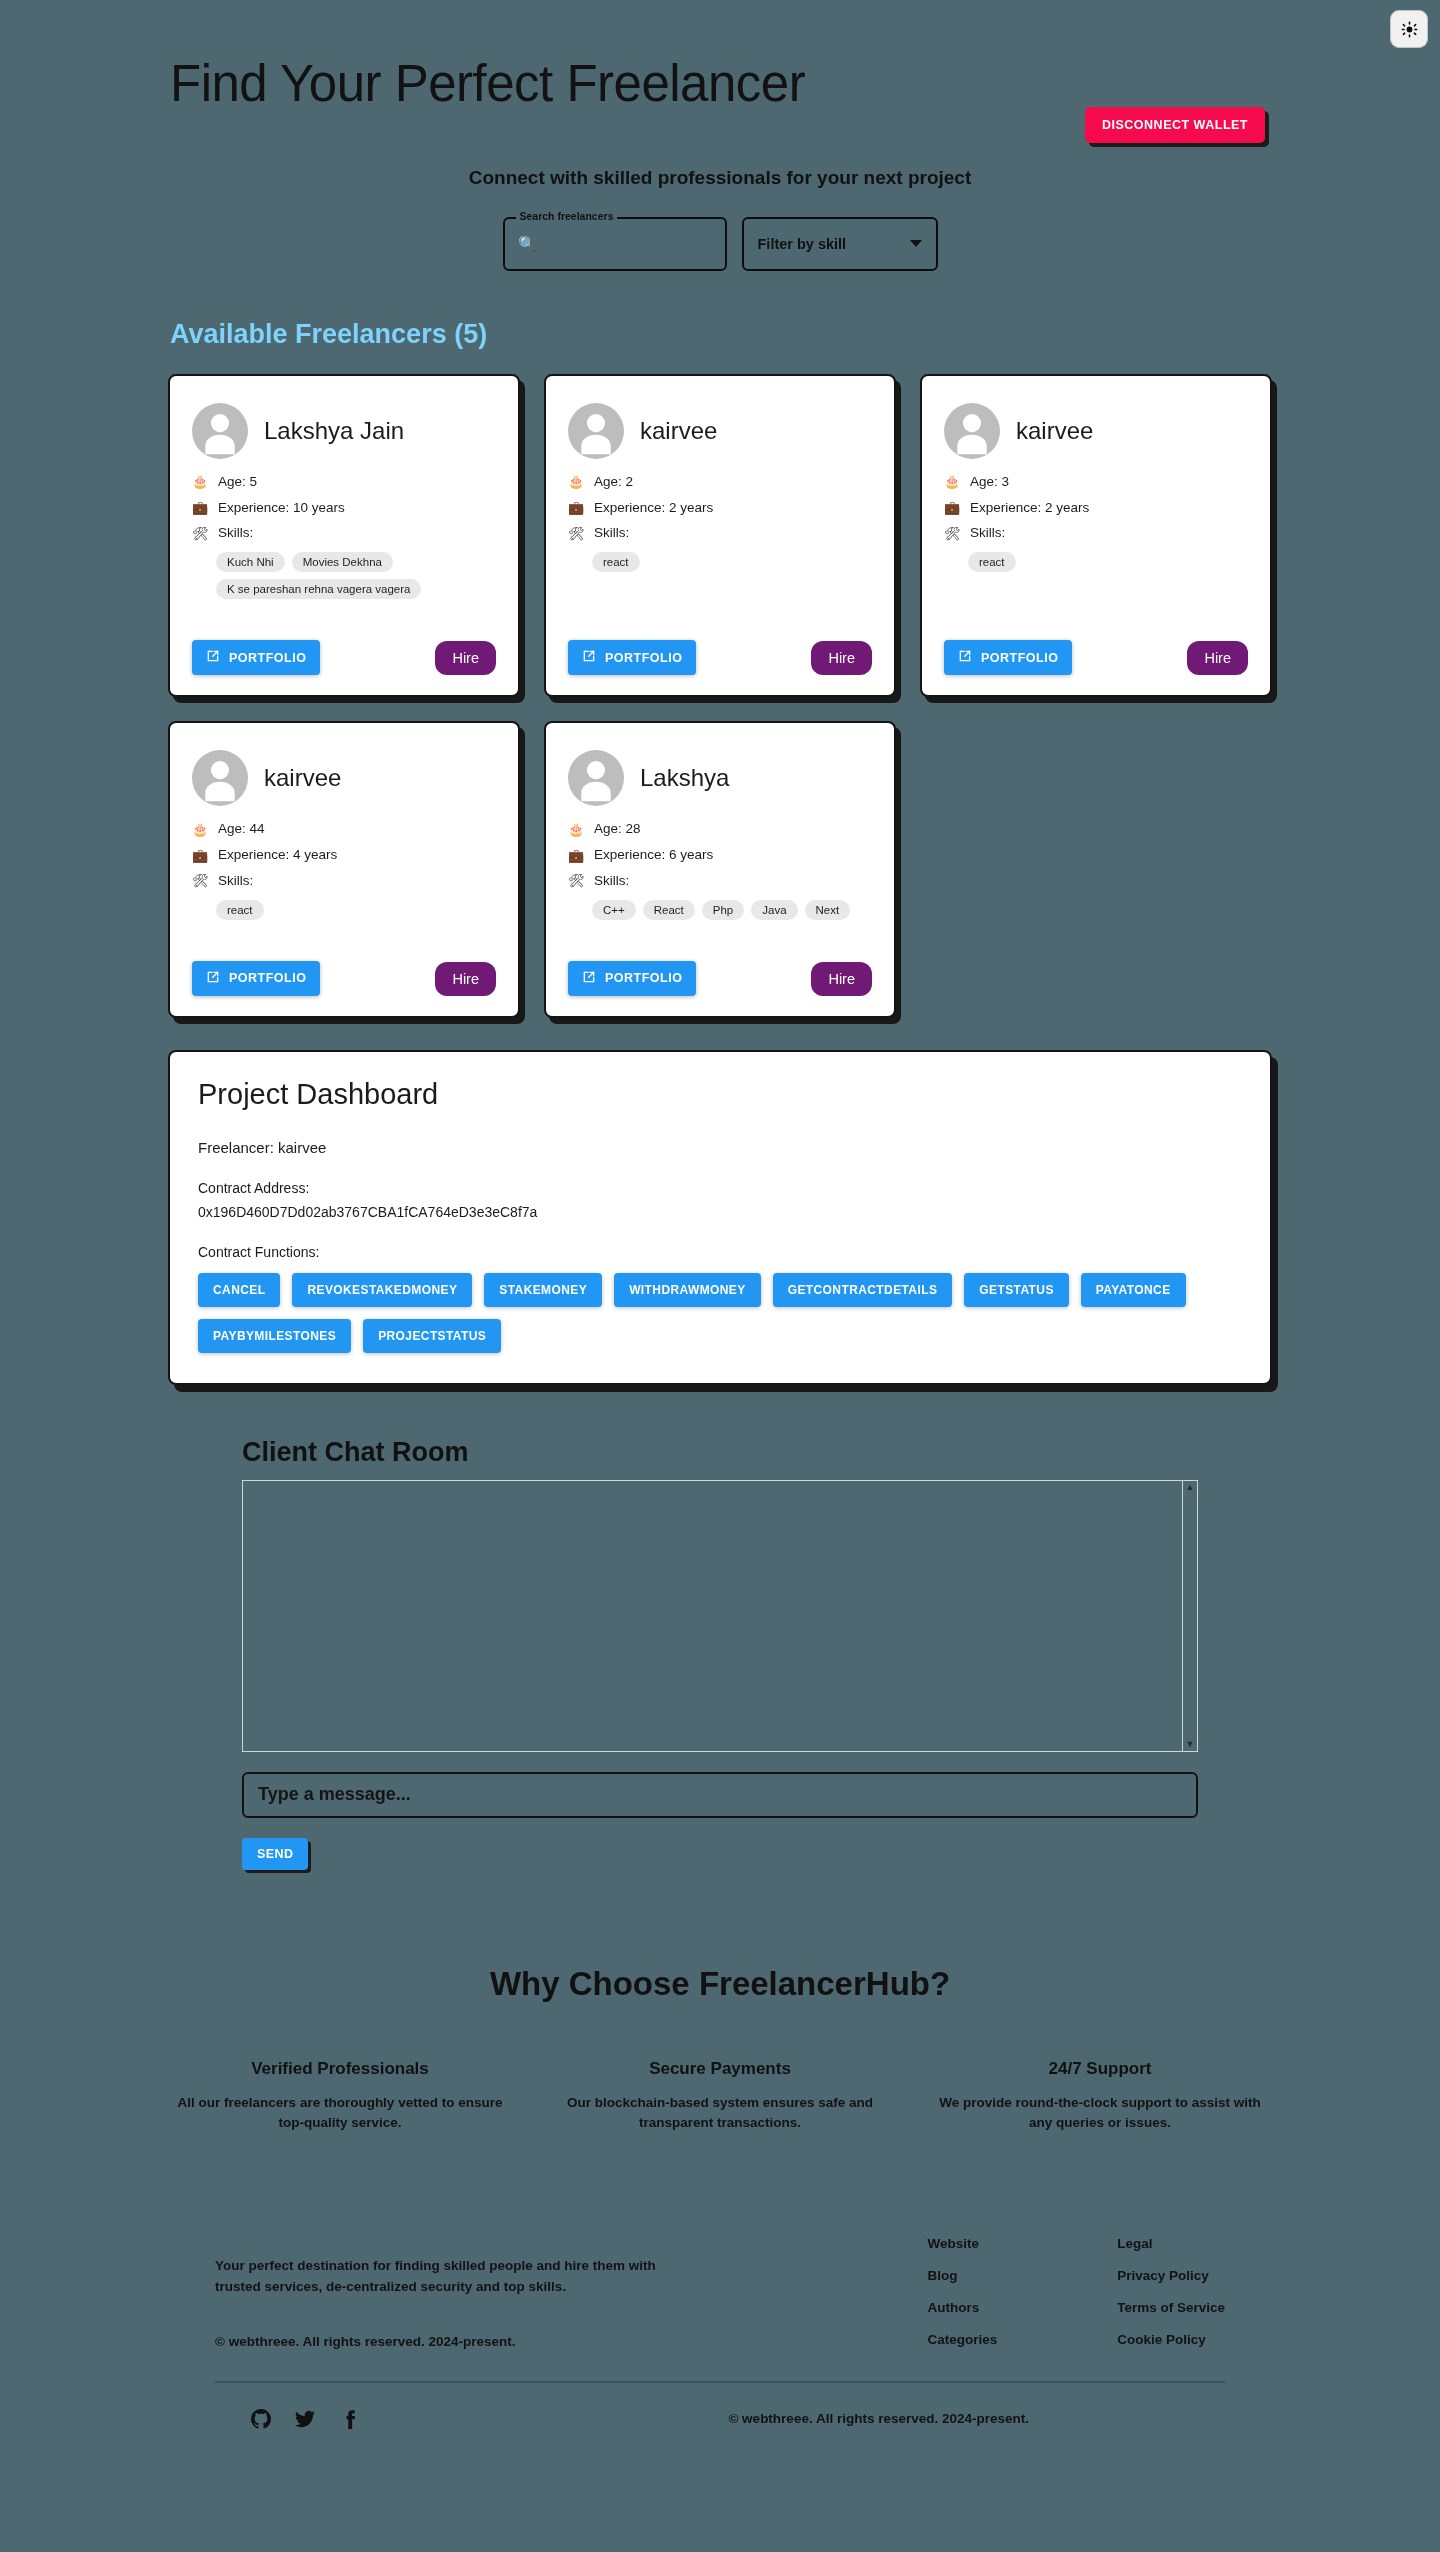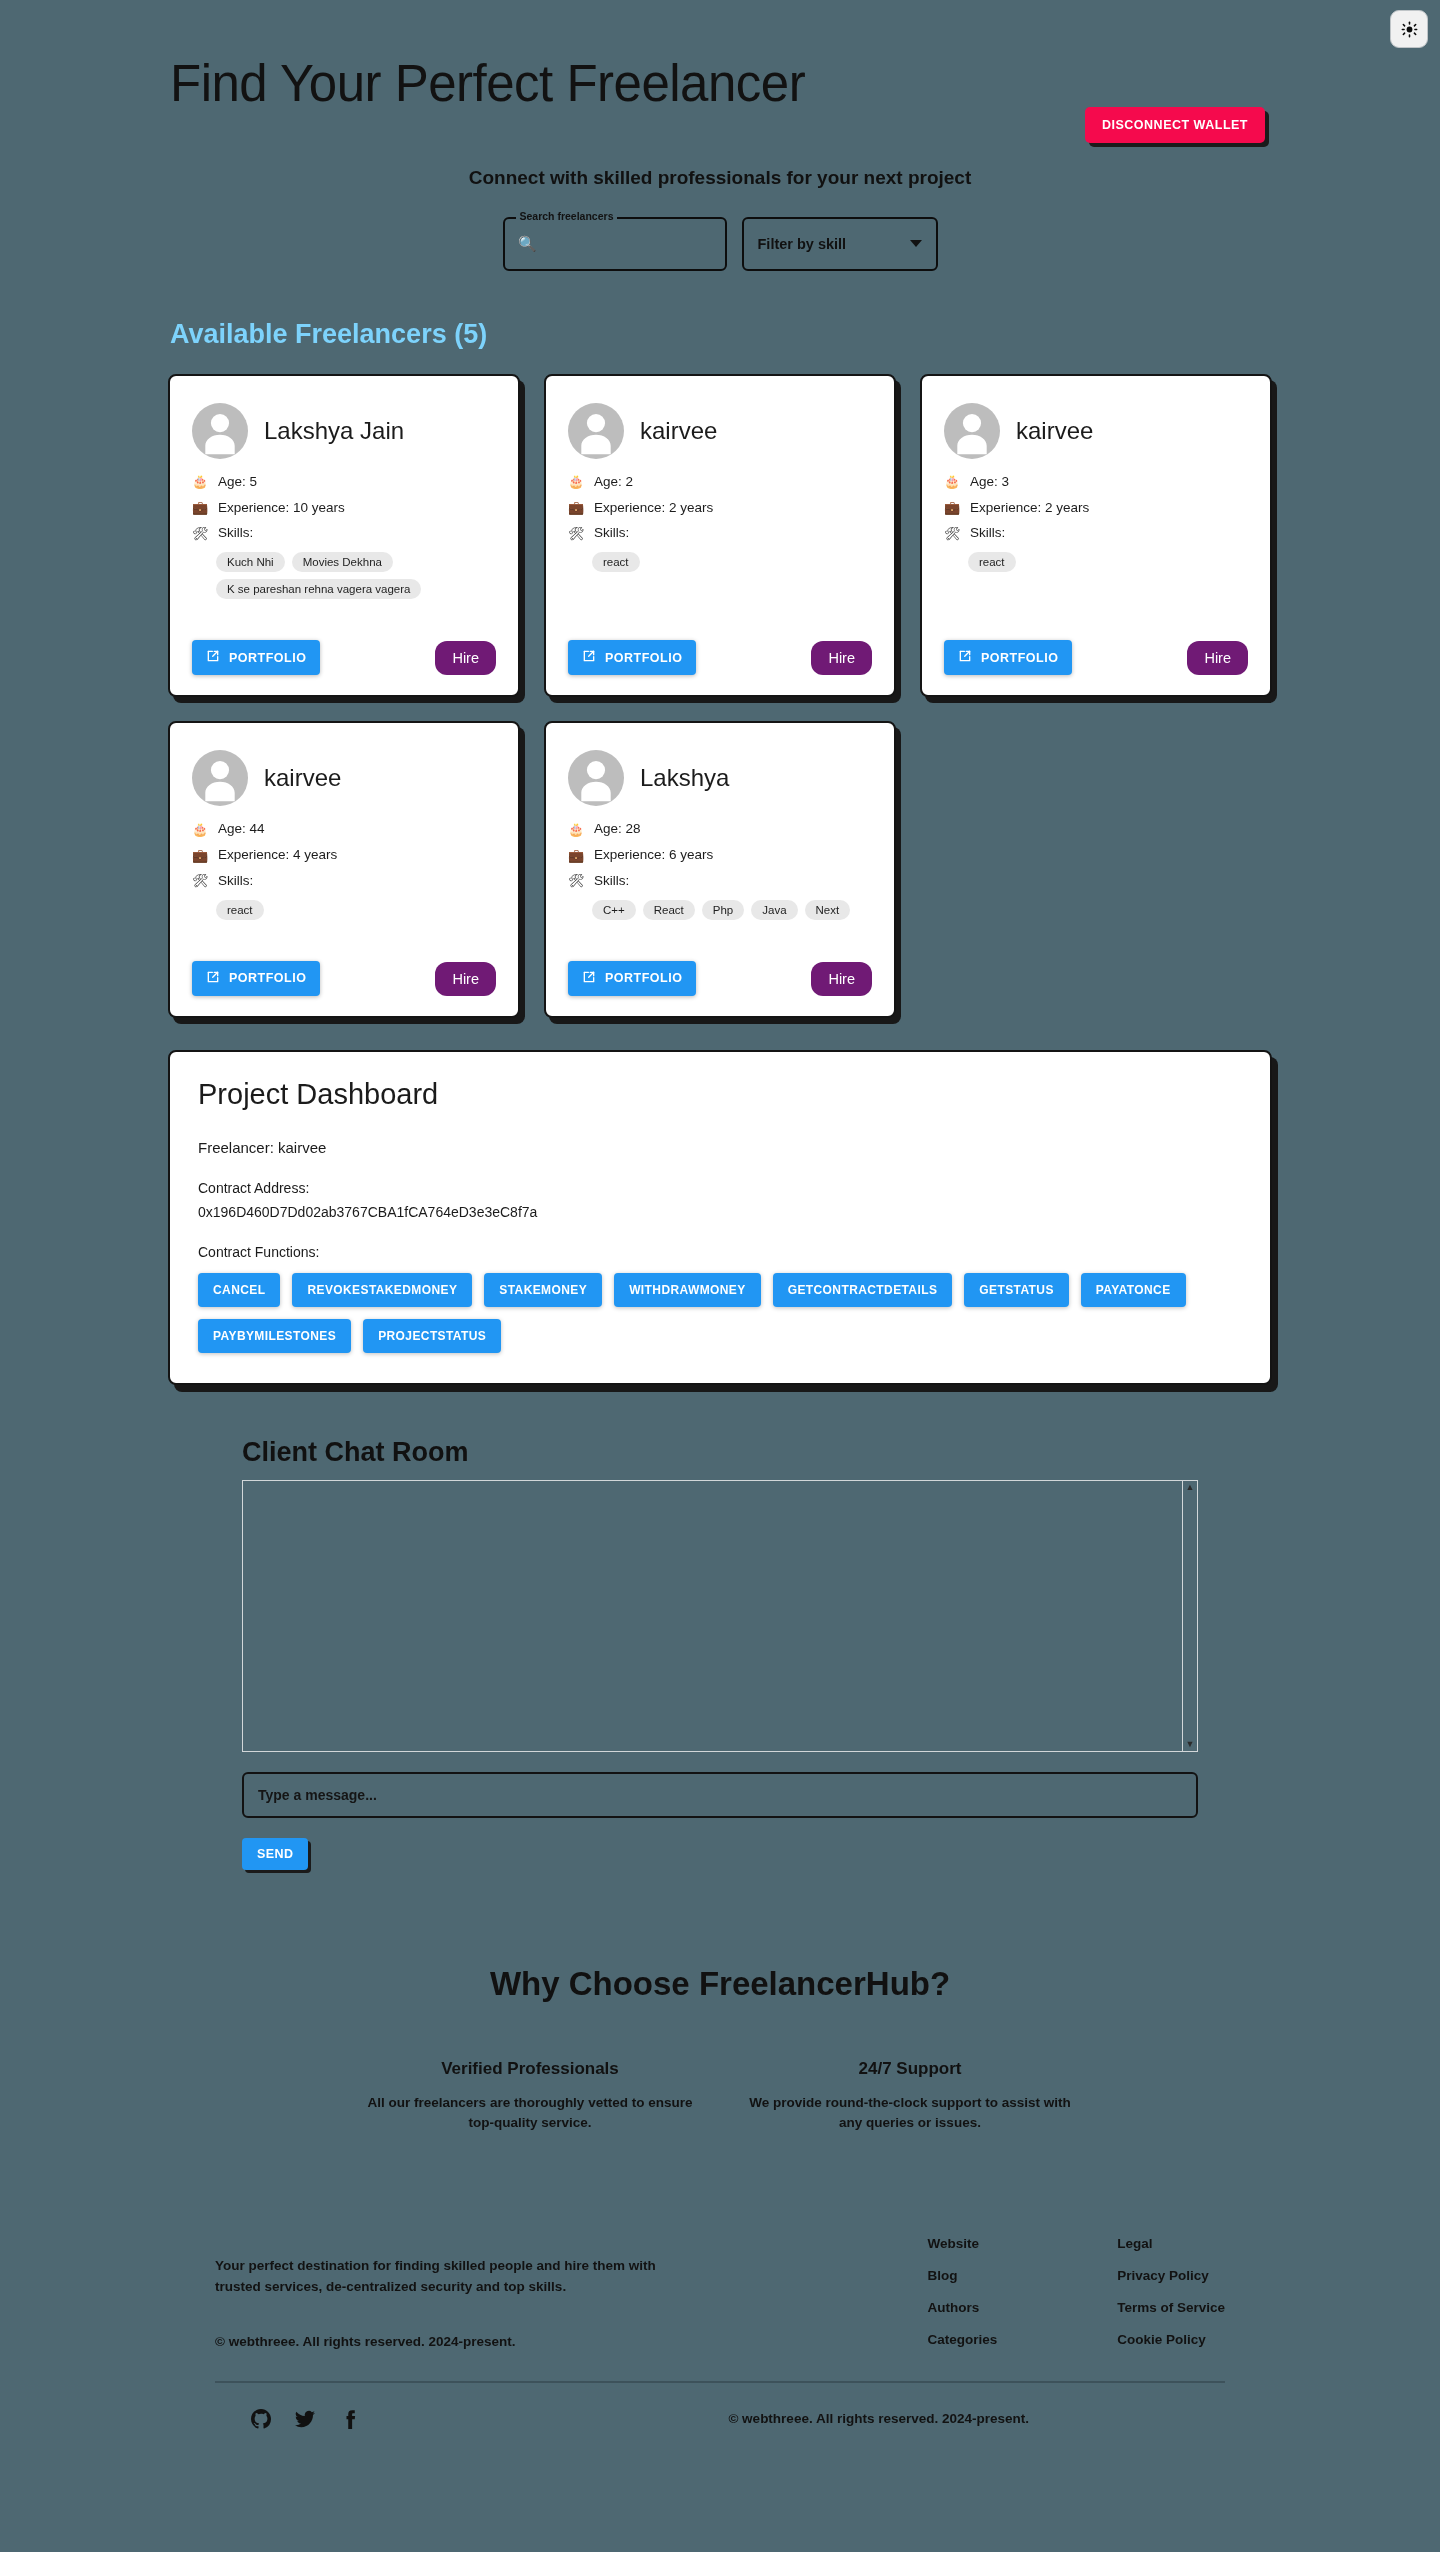--- a/index.html
+++ b/index.html
@@ -256,21 +256,21 @@
   }
   .chat-scroll .arw { font-size: 9px; color: #2b2b2b; line-height: 1; padding: 2px 0; }
   .msg-input {
     margin-top: 20px;
     height: 46px;
     border: 2px solid #121212;
     border-radius: 6px;
     display: flex;
     align-items: center;
     padding: 0 14px;
-    font-size: 14px;
+    font-size: 18px;
     font-weight: 700;
     color: #151515;
   }
   .send-btn {
     margin-top: 20px;
     background: #2196f3;
     color: #fff;
     border: none;
     border-radius: 4px;
     padding: 9px 15px;
@@ -594,20 +594,24 @@
   <div class="msg-input">Type a message...</div>
   <button class="send-btn">SEND</button>
 </div>
 
 <div class="why-wrap">
   <div class="why-title">Why Choose FreelancerHub?</div>
   <div class="why-cols" id="why-cols">
       <div class="why-col">
         <div class="why-h">Verified Professionals</div>
         <div class="why-p">All our freelancers are thoroughly vetted to ensure top-quality service.</div>
+      </div>
+      <div class="why-col">
+        <div class="why-h">Secure Payments</div>
+        <div class="why-p">Our blockchain-based system ensures safe and transparent transactions.</div>
       </div>
       <div class="why-col">
         <div class="why-h">24/7 Support</div>
         <div class="why-p">We provide round-the-clock support to assist with any queries or issues.</div>
       </div>
     </div>
 </div>
 
 <div class="footer">
   <div class="footer-top">

